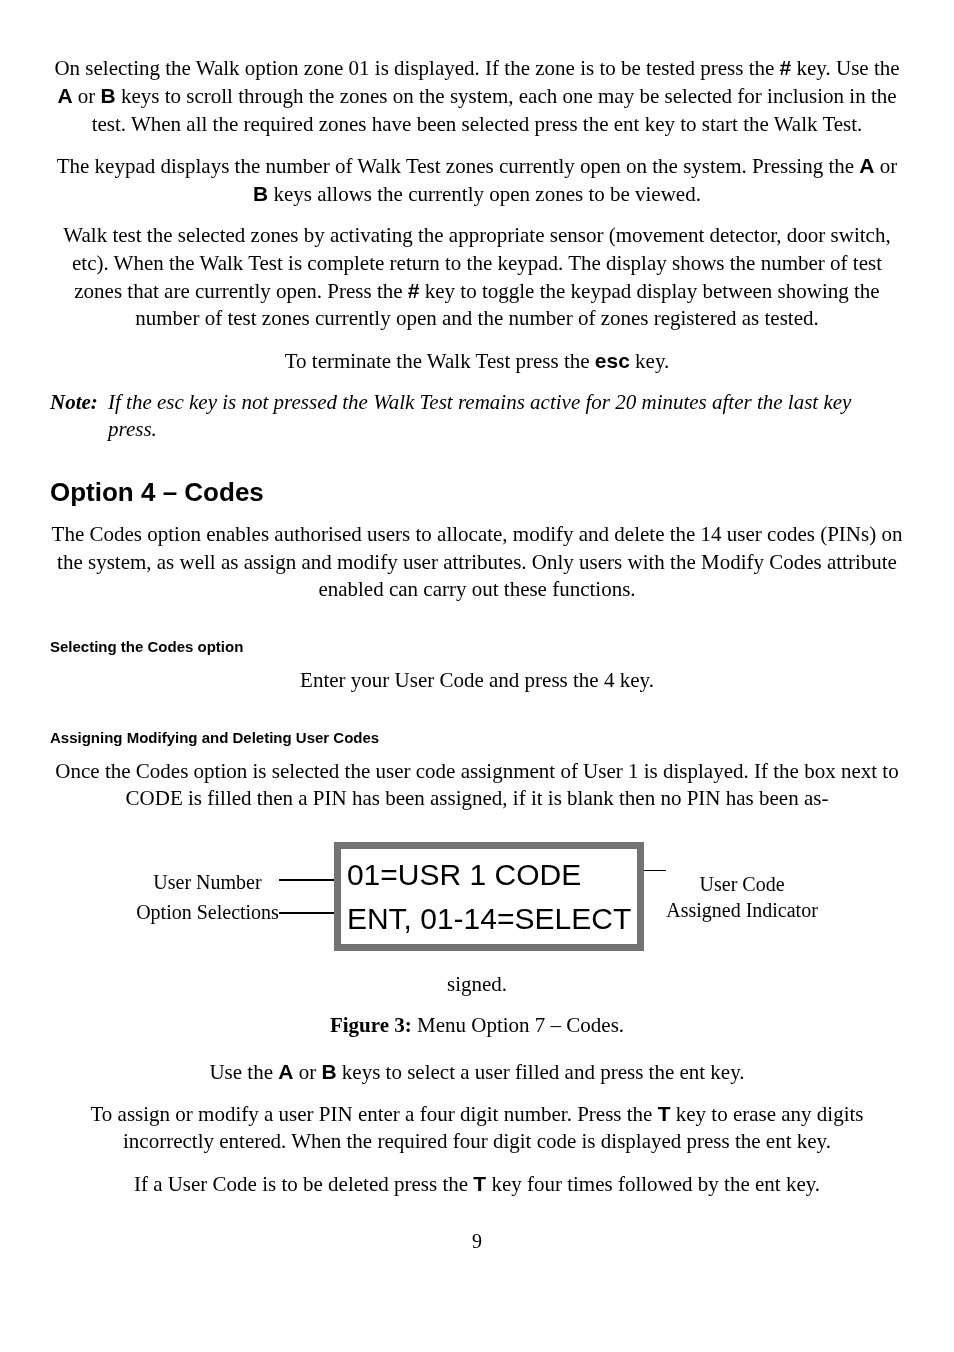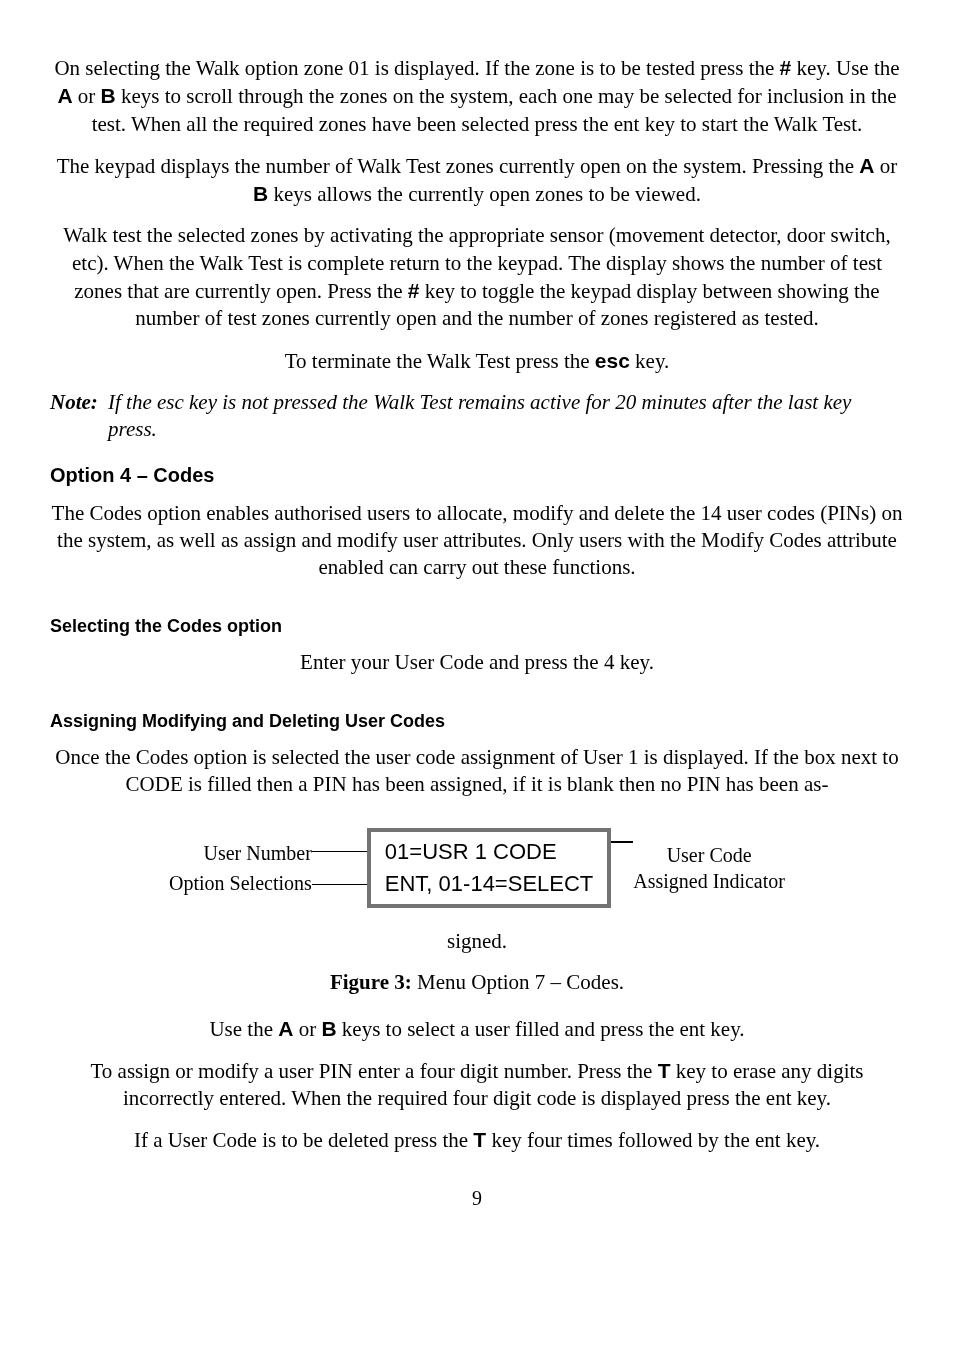--- a/index.html
+++ b/index.html
@@ -14,27 +14,27 @@
   p {
     margin: 4px 0 14px 0;
     text-align: center;
   }
   .sans {
     font-family: Arial, Helvetica, sans-serif;
     font-weight: bold;
   }
   h2 {
     font-family: Arial, Helvetica, sans-serif;
-    font-size: 20px;
+    font-size: 26px;
     font-weight: bold;
-    margin: 18px 0 12px 0;
+    margin: 32px 0 12px 0;
   }
   h3 {
     font-family: Arial, Helvetica, sans-serif;
-    font-size: 18px;
+    font-size: 15px;
     font-weight: bold;
     margin: 34px 0 10px 0;
   }
   .note-row {
     display: flex;
     margin-bottom: 4px;
     font-style: italic;
   }
   .note-label {
     font-weight: bold;
@@ -47,21 +47,21 @@
     margin: 30px 0 20px 0;
     display: flex;
     justify-content: center;
   }
   .figure-inner {
     display: flex;
     align-items: center;
     gap: 0;
   }
   .left-labels {
-    text-align: right;
+    text-align: center;
     font-size: 20px;
   }
   .left-labels div {
     line-height: 1.5;
   }
   .right-labels {
     text-align: center;
     font-size: 20px;
   }
   .right-labels div {
@@ -75,24 +75,24 @@
     vertical-align: middle;
   }
   .connector-short {
     width: 22px;
     height: 1.5px;
     background: #000;
     display: inline-block;
     vertical-align: middle;
   }
   .lcd-box {
-    border: 4px solid #737373;
-    padding: 4px 14px;
+    border: 7px solid #737373;
+    padding: 4px 6px;
     font-family: Arial, Helvetica, sans-serif;
-    font-size: 22px;
+    font-size: 30px;
     line-height: 1.45;
     white-space: nowrap;
   }
   .fig-caption {
     text-align: center;
     margin: 10px 0 18px 0;
   }
   .page-num {
     text-align: center;
     font-size: 20px;

